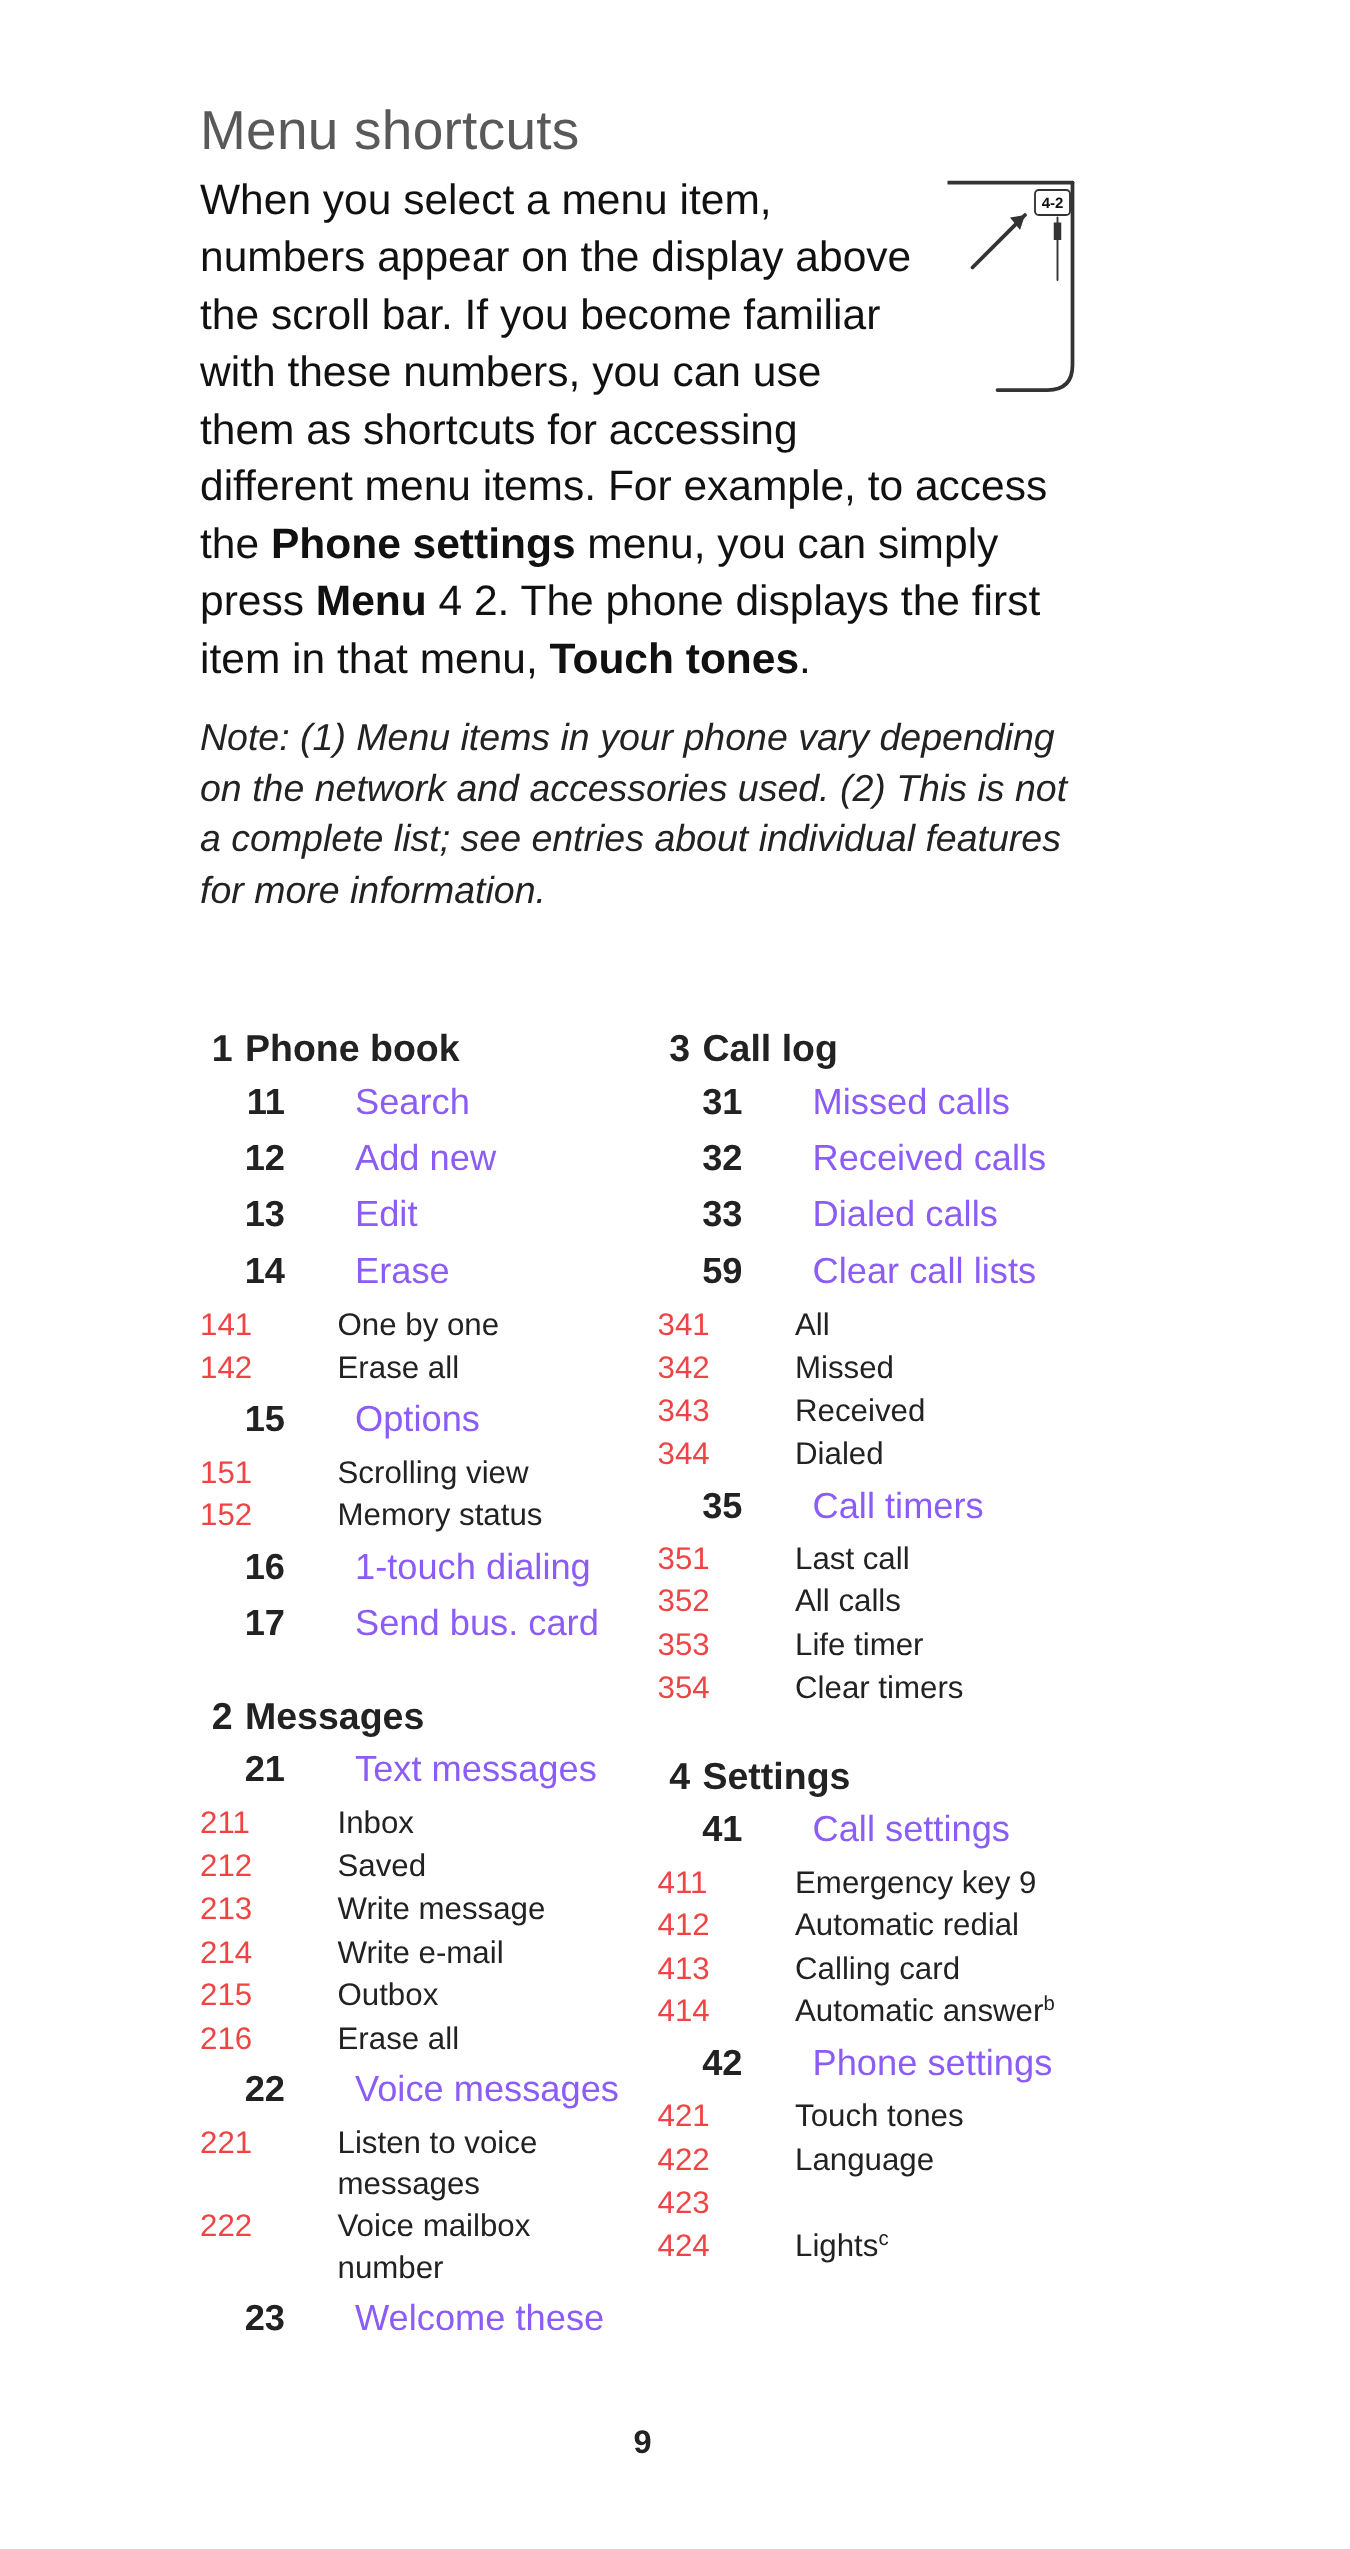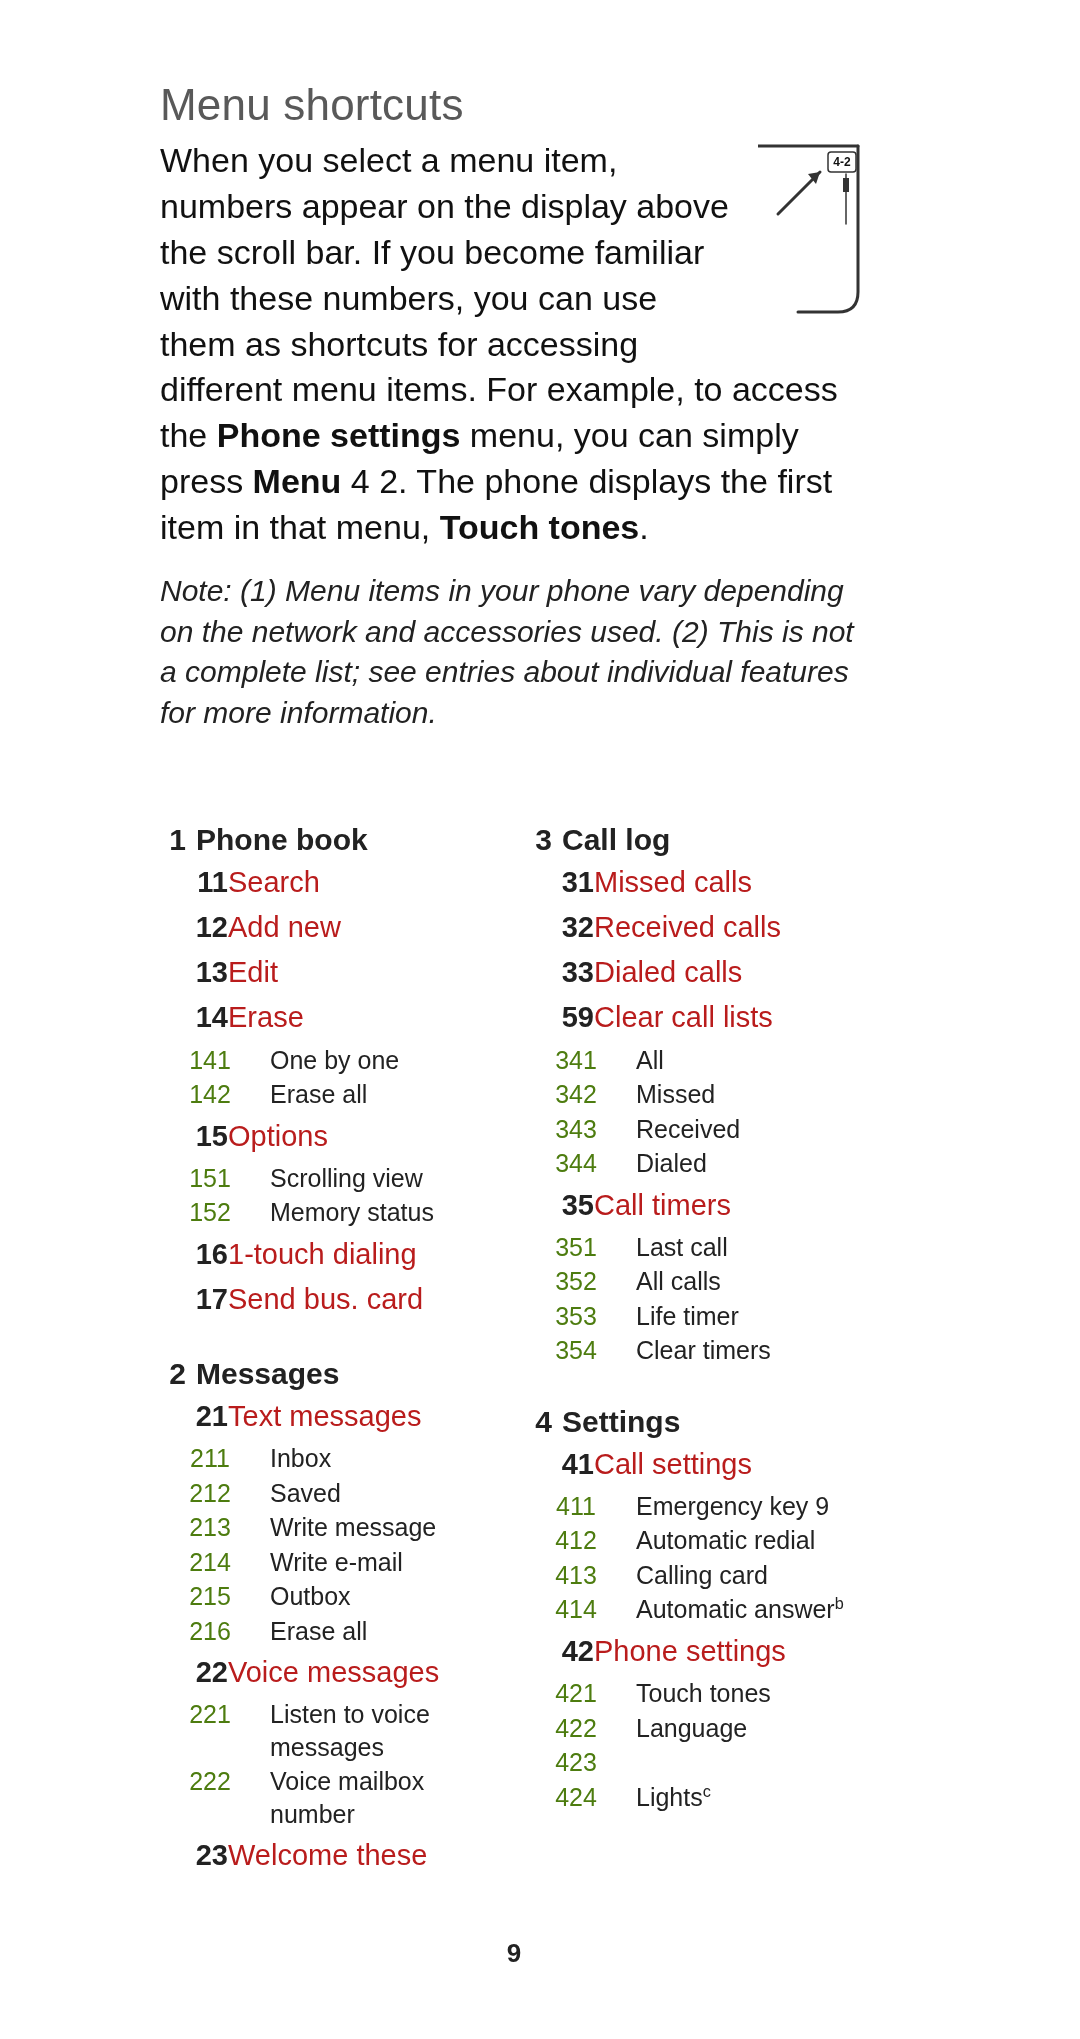--- a/index.html
+++ b/index.html
@@ -77,52 +77,53 @@
   .sec-head.mtop { margin-top: 26px; }
 
   .items {
     margin: 0;
     padding: 0;
     list-style: none;
   }
   .items .row {
     display: flex;
     align-items: baseline;
-    gap: 0;
+    gap: 16px;
     font-size: 29px;
     line-height: 1.35;
     margin: 6px 0;
   }
   .items .row .num {
     width: 68px;
     text-align: right;
     font-weight: 700;
     color: #222;
   }
   .items .row .label {
     flex: 1;
-    color: #b91c1c;
+    color: #8b5cf6;
+    margin-left: 40px;
   }
   .sub-items {
     margin: 2px 0 4px 0;
     padding: 0;
     list-style: none;
   }
   .sub-items .srow {
     display: flex;
     align-items: baseline;
     gap: 10px;
     font-size: 25px;
     line-height: 1.3;
     margin: 2px 0;
   }
   .sub-items .srow .snum {
     width: 100px;
-    text-align: center;
-    color: #4d7c0f;
+    text-align: left;
+    color: #ef4444;
   }
   .sub-items .srow .slabel {
     flex: 1;
   }
   sup { font-size: 0.65em; vertical-align: super; line-height: 0; }
   .page-number {
     position: absolute;
     bottom: 70px;
     left: 0;
     width: 100%;

